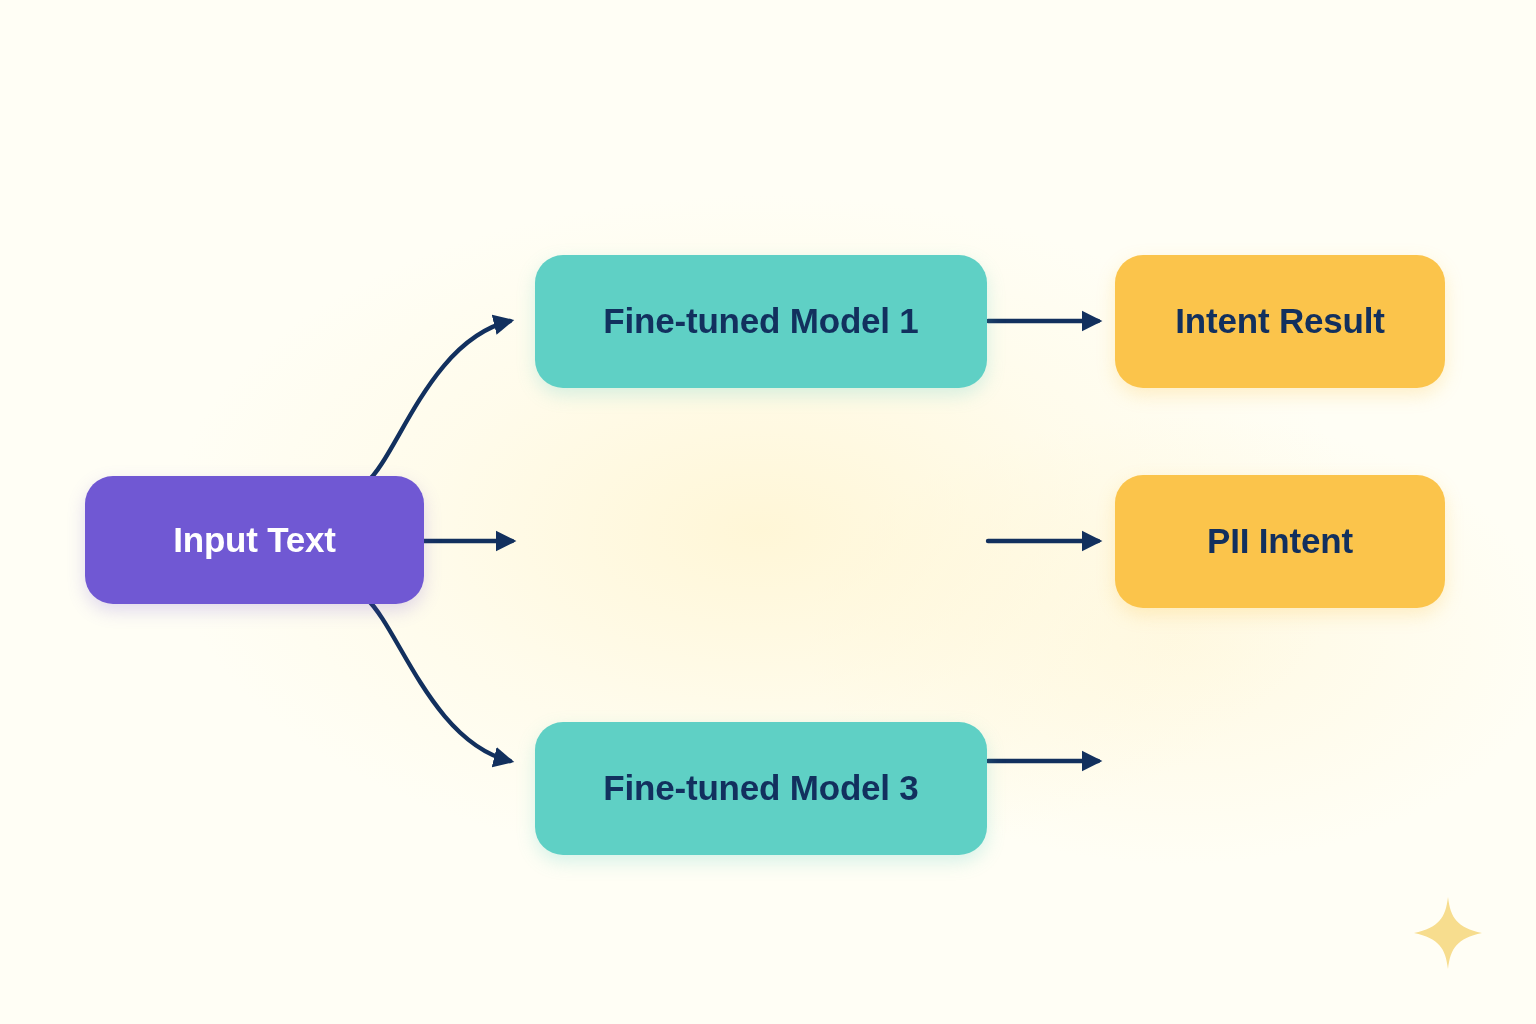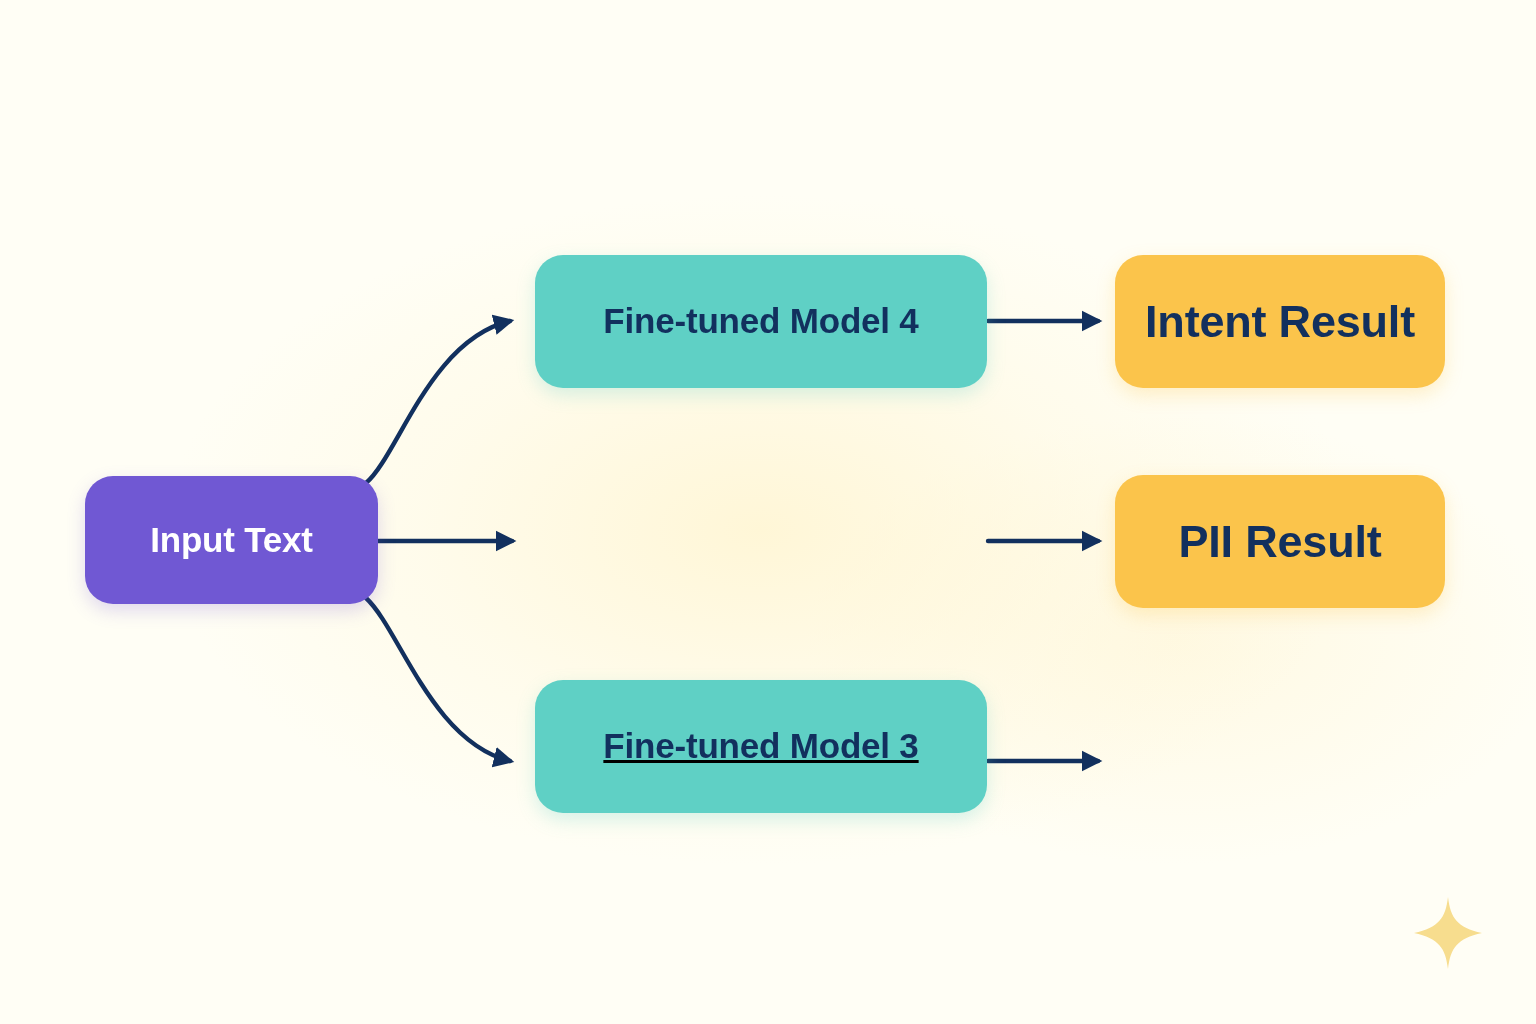--- a/index.html
+++ b/index.html
@@ -53,21 +53,21 @@
   }
   .node .node-label {
     font-weight: bold;
     line-height: 1.1;
     white-space: nowrap;
   }
 
   .node-input {
     left: 85px;
     top: 476px;
-    width: 293px;
+    width: 339px;
     height: 128px;
     background: #7058d3;
     box-shadow: 0 7px 18px rgba(112, 88, 211, 0.22);
   }
   .node-input .node-label {
     color: #ffffff;
     font-size: 35px;
   }
 
   .node-model {
@@ -84,26 +84,26 @@
 
   .node-result {
     left: 1115px;
     width: 330px;
     height: 133px;
     background: #fbc44b;
     box-shadow: 0 7px 18px rgba(251, 196, 75, 0.26);
   }
   .node-result .node-label {
     color: #12305e;
-    font-size: 45px;
+    font-size: 35px;
   }
 
   .row-1 { top: 255px; }
   .row-2 { top: 475px; }
-  .row-3 { top: 680px; text-decoration: underline; }
+  .row-3 { top: 722px; }
 </style>
 </head>
 <body>
 
 <div id="canvas">
 
   <svg id="edges" viewBox="0 0 1536 1024" width="1536" height="1024" aria-hidden="true">
     <defs>
       <marker id="arrowhead" markerWidth="5.2" markerHeight="5.2" refX="3.7" refY="2.6" orient="auto" markerUnits="strokeWidth">
         <path d="M 0 0.25 L 4.7 2.6 L 0 4.95 z" fill="#12305e"></path>
@@ -121,30 +121,30 @@
     <path d="M 988 541 L 1098 541" fill="none" stroke="#12305e" stroke-width="4.4" stroke-linecap="round" marker-end="url(#arrowhead)"></path>
 
     <path d="M 988 761 L 1098 761" fill="none" stroke="#12305e" stroke-width="4.4" stroke-linecap="round" marker-end="url(#arrowhead)"></path>
   </svg>
 
   <div class="node node-input">
     <span class="node-label">Input Text</span>
   </div>
 
   <div class="node node-model row-1">
-    <span class="node-label">Fine-tuned Model 4</span>
+    <span class="node-label">Fine-tuned Model 1</span>
   </div>
   <div class="node node-model row-3">
     <span class="node-label">Fine-tuned Model 3</span>
   </div>
 
   <div class="node node-result row-1">
     <span class="node-label">Intent Result</span>
   </div>
   <div class="node node-result row-2">
-    <span class="node-label">PII Result</span>
+    <span class="node-label">PII Intent</span>
   </div>
 
   <svg class="sparkle" viewBox="0 0 72 74" aria-hidden="true">
     <path d="M36 1 C38.5 22 45 31.5 70 37 C45 42.5 38.5 52 36 73 C33.5 52 27 42.5 2 37 C27 31.5 33.5 22 36 1 Z" fill="#f7dd8e"></path>
   </svg>
 
 </div>
 
 </body></html>

